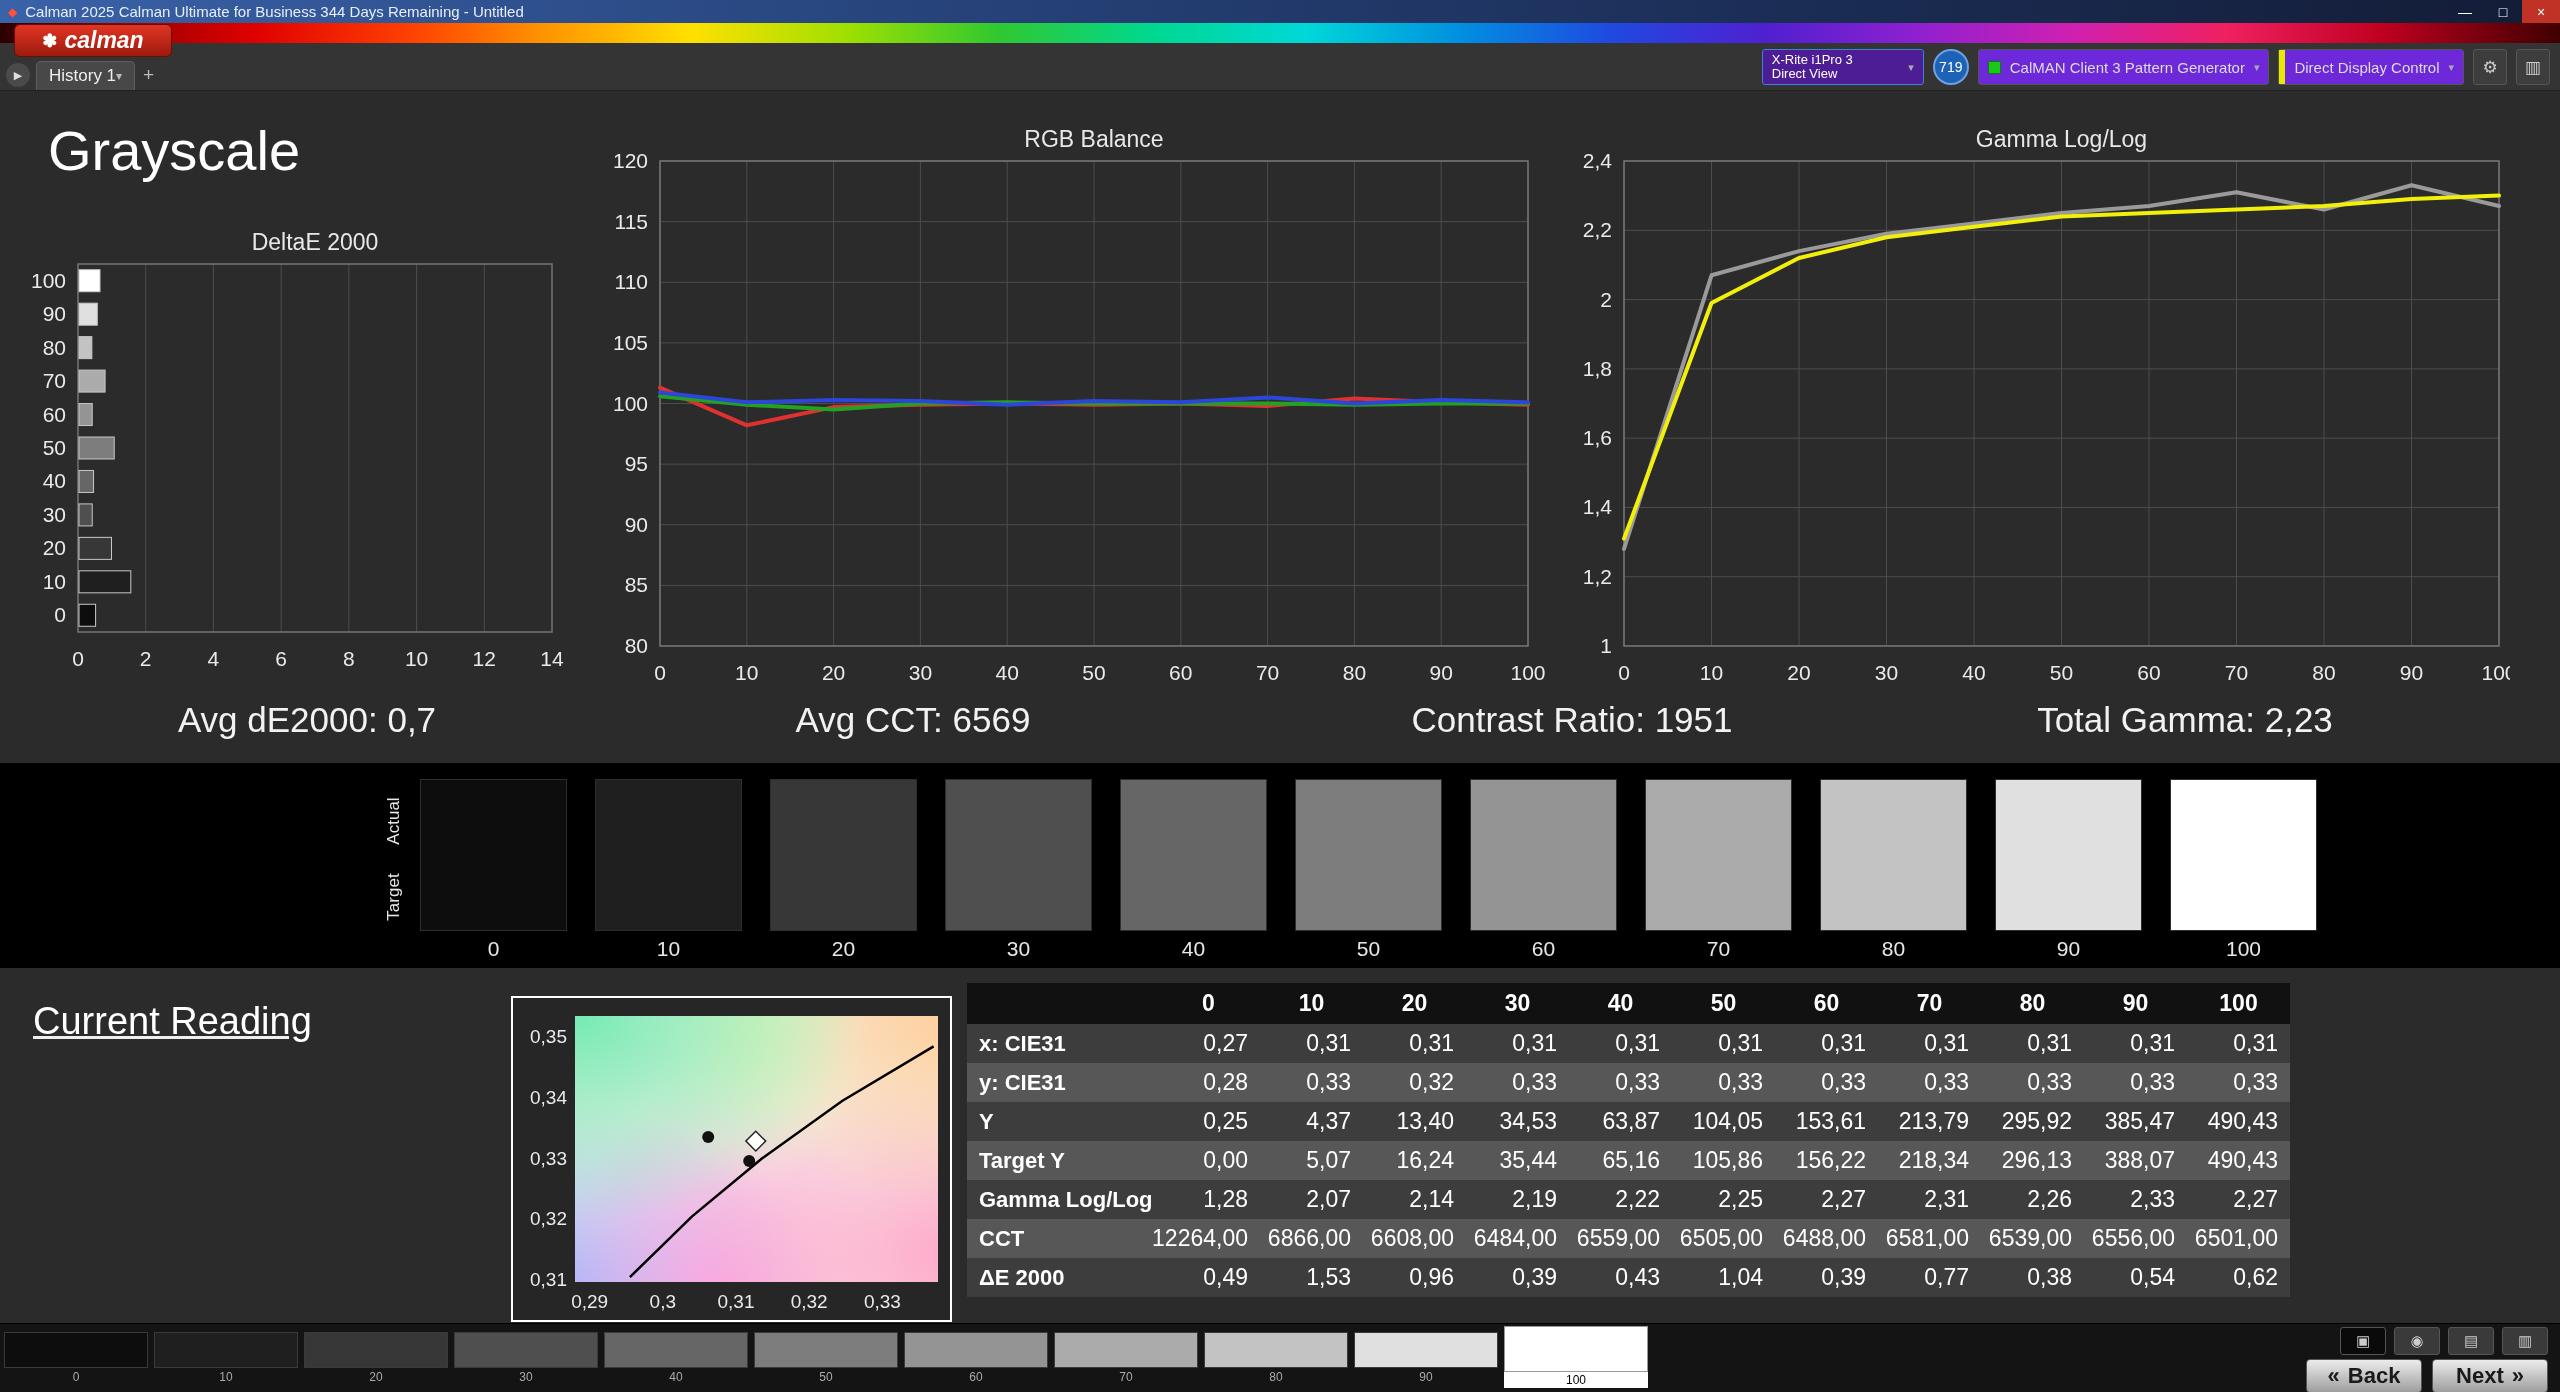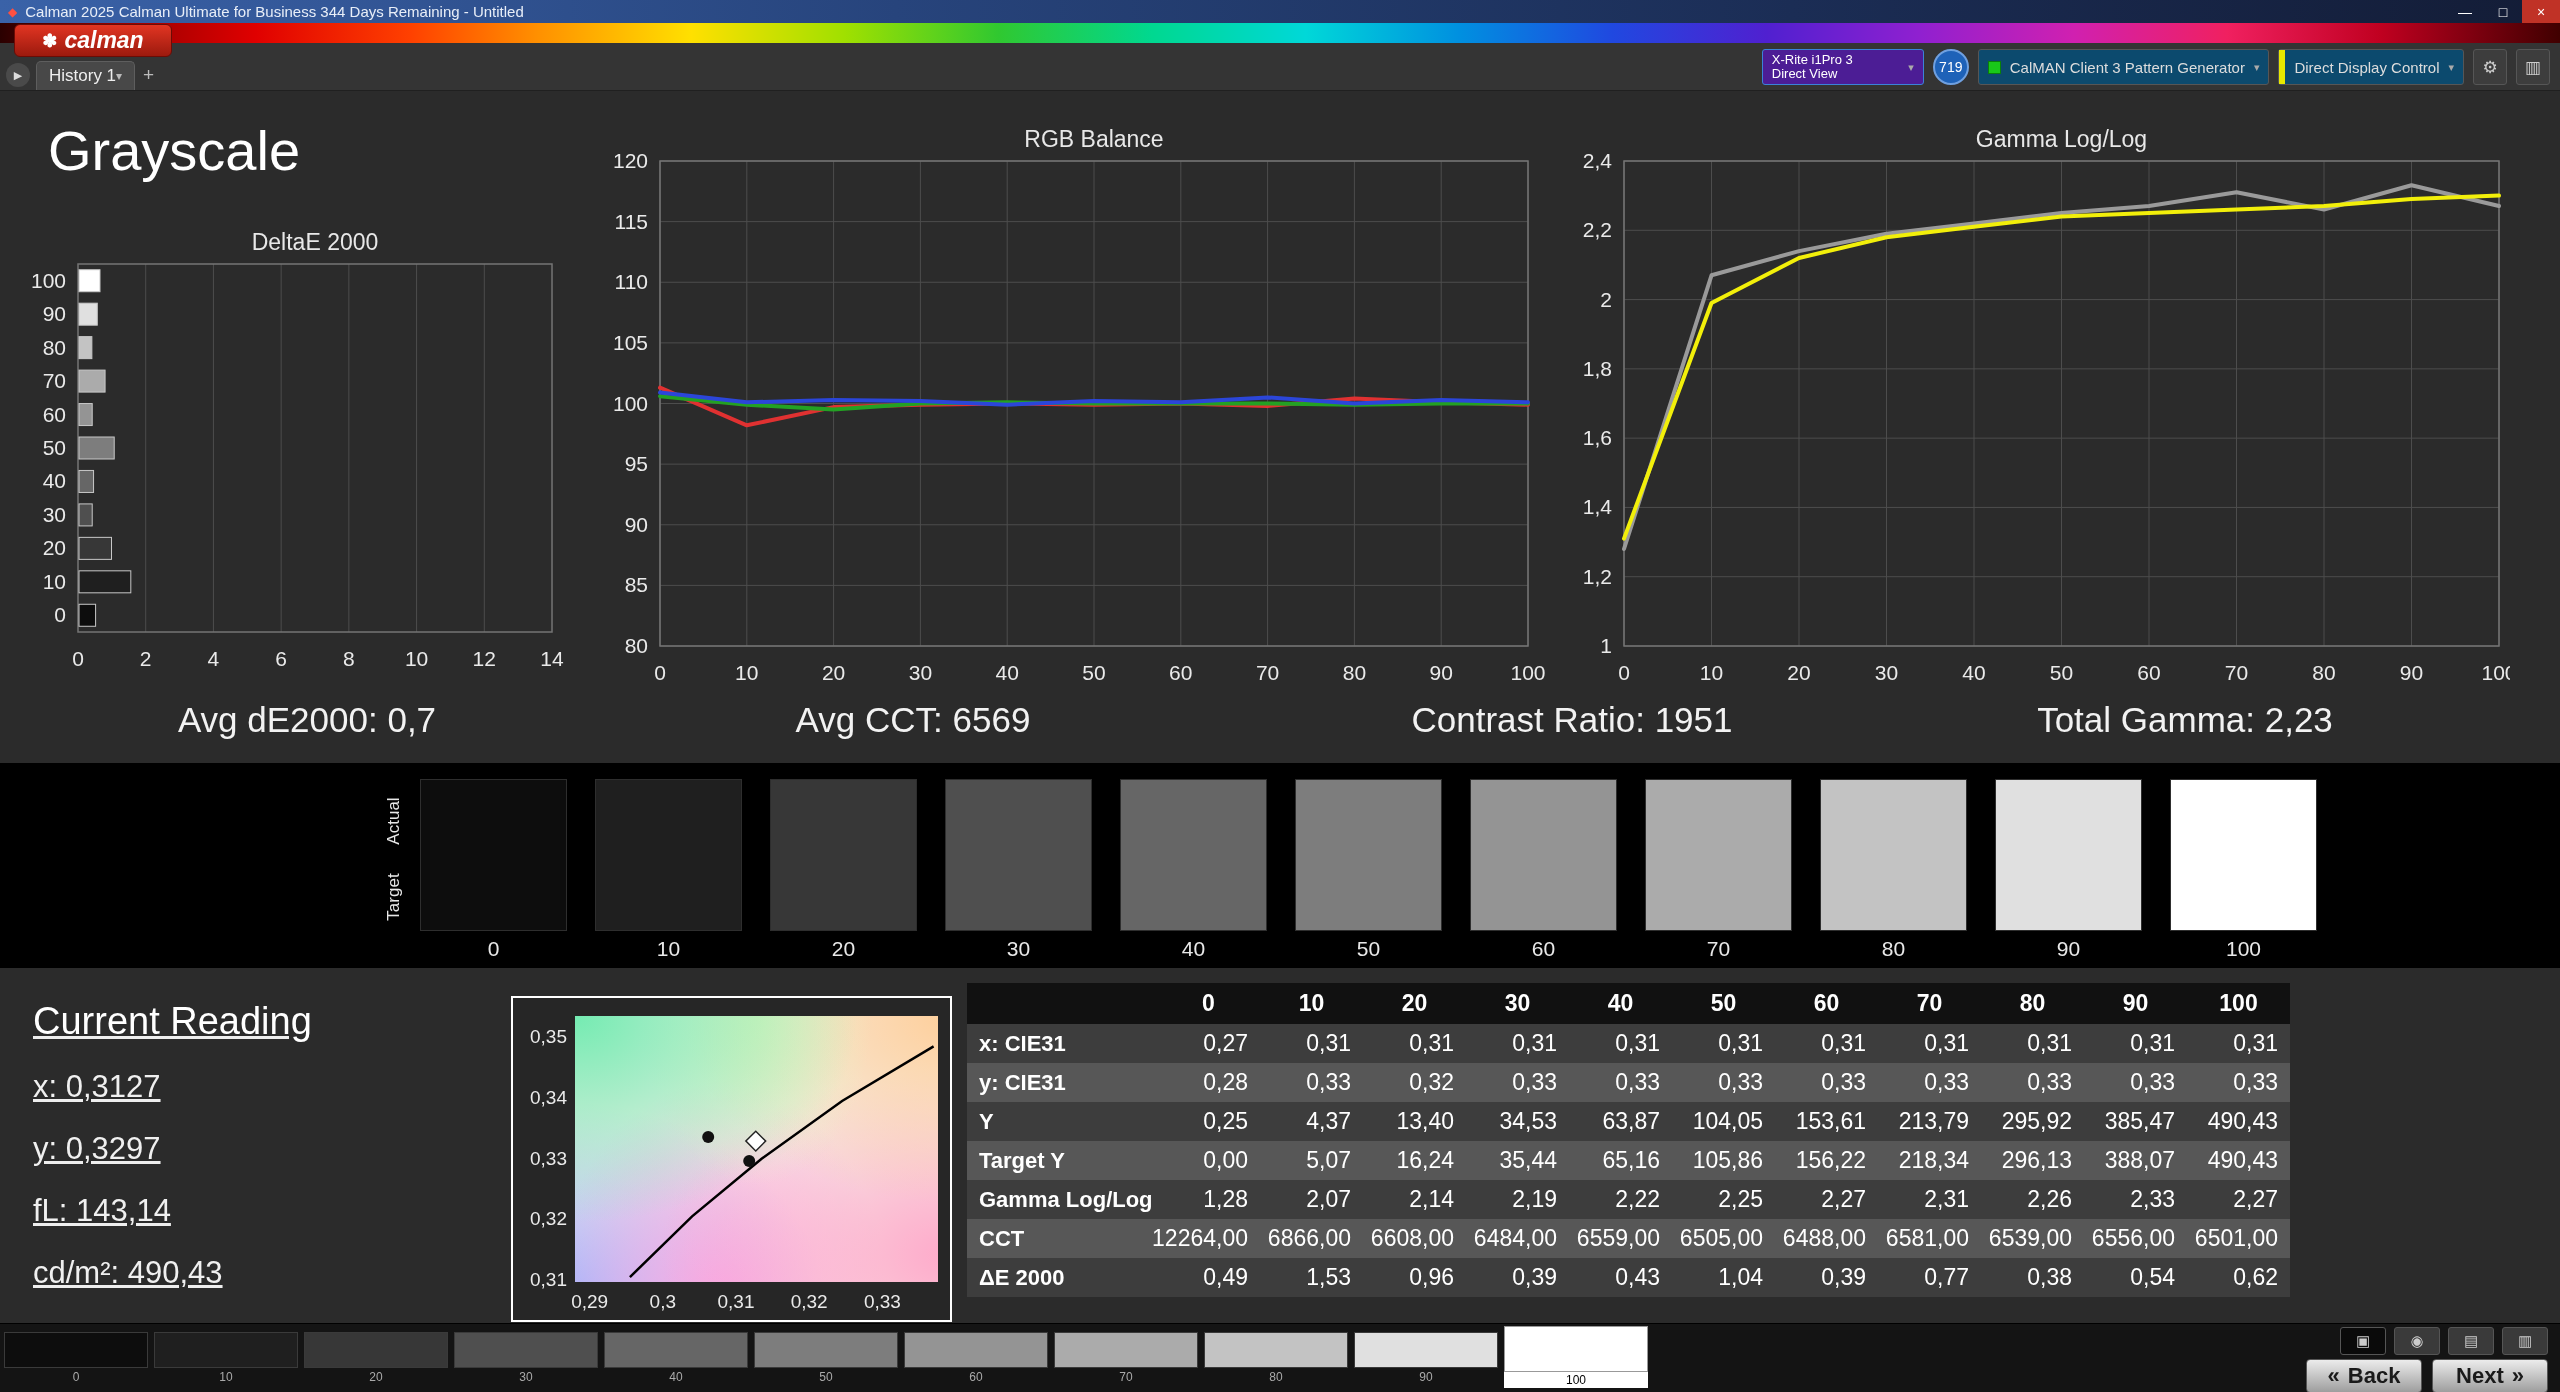--- a/index.html
+++ b/index.html
@@ -30,21 +30,21 @@
   .logo .flower{font-style:normal;font-size:18px;}
   .tab-strip{position:absolute;left:6px;bottom:0;display:flex;align-items:flex-end;gap:6px;}
   .tab-arrow{width:24px;height:24px;border-radius:50%;background:#4a4a4a;color:#ddd;
     font-size:11px;display:flex;align-items:center;justify-content:center;margin-bottom:3px;}
   .history-tab{background:#484848;border:1px solid #5e5e5e;border-bottom:none;
     border-radius:5px 5px 0 0;height:28px;padding:0 12px;display:flex;align-items:center;
     font-size:17px;color:#eee;}
   .history-tab .caret{font-size:12px;color:#bbb;}
   .tab-add{color:#bbb;font-size:19px;margin:0 2px 4px 2px;}
   .tb-right{position:absolute;right:10px;top:6px;height:36px;display:flex;gap:9px;align-items:stretch;}
-  .dd{display:flex;align-items:center;background:#0c4a6e;border:1px solid #565656;
+  .dd{display:flex;align-items:center;background:#6d28d9;border:1px solid #565656;
     border-radius:3px;padding:0 9px;font-size:15px;color:#ddd;gap:9px;box-sizing:border-box;}
   .dd-caret{font-size:11px;color:#aaa;}
   .dd.meter{background:#4c1d95;border-color:#3b82d8;color:#fff;width:162px;}
   .dd-lines{display:flex;flex-direction:column;line-height:1.1;font-size:13px;flex:1;}
   .badge{width:36px;height:36px;border-radius:50%;background:#1e62b8;border:2px solid #6fa0e0;
     color:#fff;font-size:14px;display:flex;align-items:center;justify-content:center;
     box-sizing:border-box;align-self:center;}
   .dd.src{max-width:310px;}
   .src-dot{width:11px;height:11px;background:#19c819;border:1px solid #0a800a;flex:none;}
   .dd.disp{position:relative;padding-left:15px;}
@@ -366,26 +366,20 @@
       </div>
       <div class="sw">
         <div class="sw-patch" style="background: rgb(255, 255, 255);"></div>
         <div class="sw-label">100</div>
       </div>
     </div>
 </div>
 
 <div class="reading">
   <div class="reading-title">Current Reading</div>
-  <div id="reading-lines">
-      <div class="reading-line">x: 0,3127</div>
-      <div class="reading-line">y: 0,3297</div>
-      <div class="reading-line">fL: 143,14</div>
-      <div class="reading-line">cd/m²: 490,43</div>
-    </div>
 </div>
 
 <div class="cie-panel">
   <div class="cie-field"></div>
   <svg class="cie-svg" viewBox="0 0 437 322">
       <text x="54" y="288.1780821917807" class="tick cie-tick" text-anchor="end">0,31</text>
       <text x="54" y="227.4474885844747" class="tick cie-tick" text-anchor="end">0,32</text>
       <text x="54" y="166.71689497716872" class="tick cie-tick" text-anchor="end">0,33</text>
       <text x="54" y="105.98630136986273" class="tick cie-tick" text-anchor="end">0,34</text>
       <text x="54" y="45.255707762557094" class="tick cie-tick" text-anchor="end">0,35</text>

